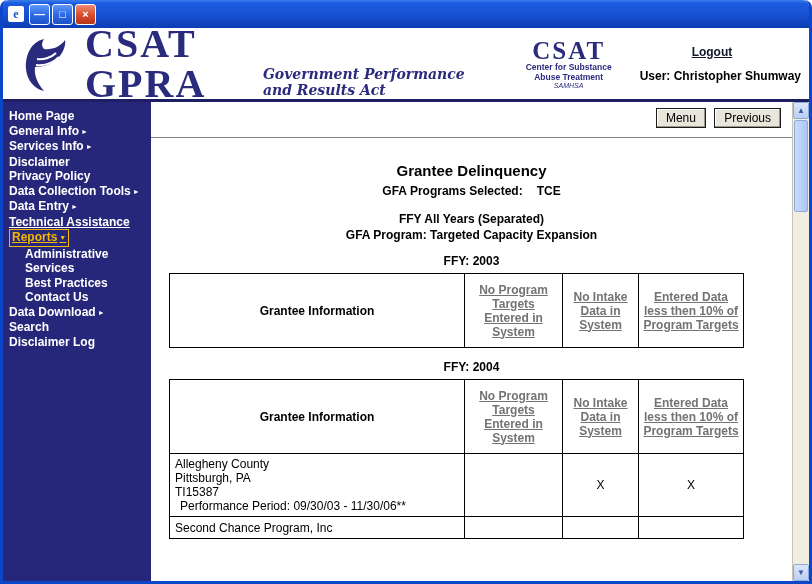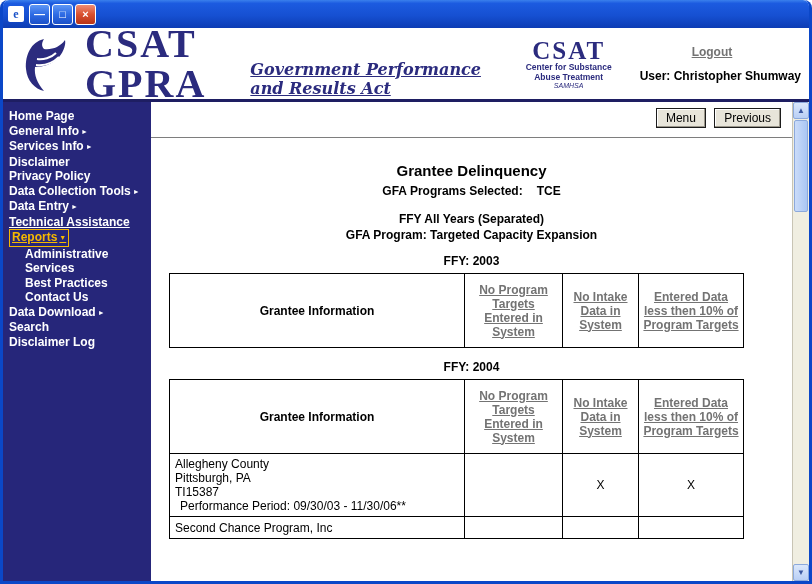--- a/index.html
+++ b/index.html
@@ -24,28 +24,28 @@
   .win-btn.close { background:linear-gradient(180deg,#EE8C74 0%,#D9502F 50%,#B83418 100%); }
 
   
   .header { height:74px; flex:0 0 74px; background:#fff; display:flex; align-items:center;
             padding:0 8px; border-bottom:3px solid #1E1E62; }
   .hhs-logo { width:54px; height:58px; margin:0 14px 0 6px; flex:0 0 auto; }
   .brand { display:flex; align-items:flex-end; }
   .brand-main { font-family:"Liberation Serif", serif; font-weight:bold; color:#2B2B7E;
                 font-size:40px; letter-spacing:2px; line-height:1; }
   .brand-sub { font-family:"DejaVu Serif", serif; font-style:italic; font-weight:bold;
-               color:#2B2B7E; font-size:16px; margin:1px 0 6px 12px;text-decoration:underline; }
+               color:#2B2B7E; font-size:14px; margin:1px 0 6px 12px; }
   .csat-logo { margin-left:39px; text-align:center; color:#2B2B7E; flex:0 0 auto; }
   .csat-logo .big { font-family:"Liberation Serif", serif; font-weight:bold; font-size:25px;
                     letter-spacing:2px; line-height:1; }
   .csat-logo .small { font-size:8.5px; font-weight:bold; line-height:1.15; }
   .csat-logo .tiny { font-size:7px; font-style:italic; }
   .user-area { margin-left:28px; flex:1; font-size:12px; color:#000; }
-  .logout { color:#737373; font-weight:bold; text-decoration:underline; cursor:pointer;
+  .logout { color:#0f172a; font-weight:bold; text-decoration:underline; cursor:pointer;
             display:inline-block; margin:0 0 10px 28px; font-size:12px;padding-left:24px; }
   .user-name { font-weight:bold; white-space:nowrap; }
 
   
   .bodyrow { flex:1; display:flex; min-height:0; }
 
   
   .sidebar { width:148px; flex:0 0 148px; background:#26267A; padding:7px 0 0 6px;
              color:#fff; font-size:12px; font-weight:bold; line-height:14.5px; }
   .nav-item { cursor:pointer; white-space:nowrap; }

